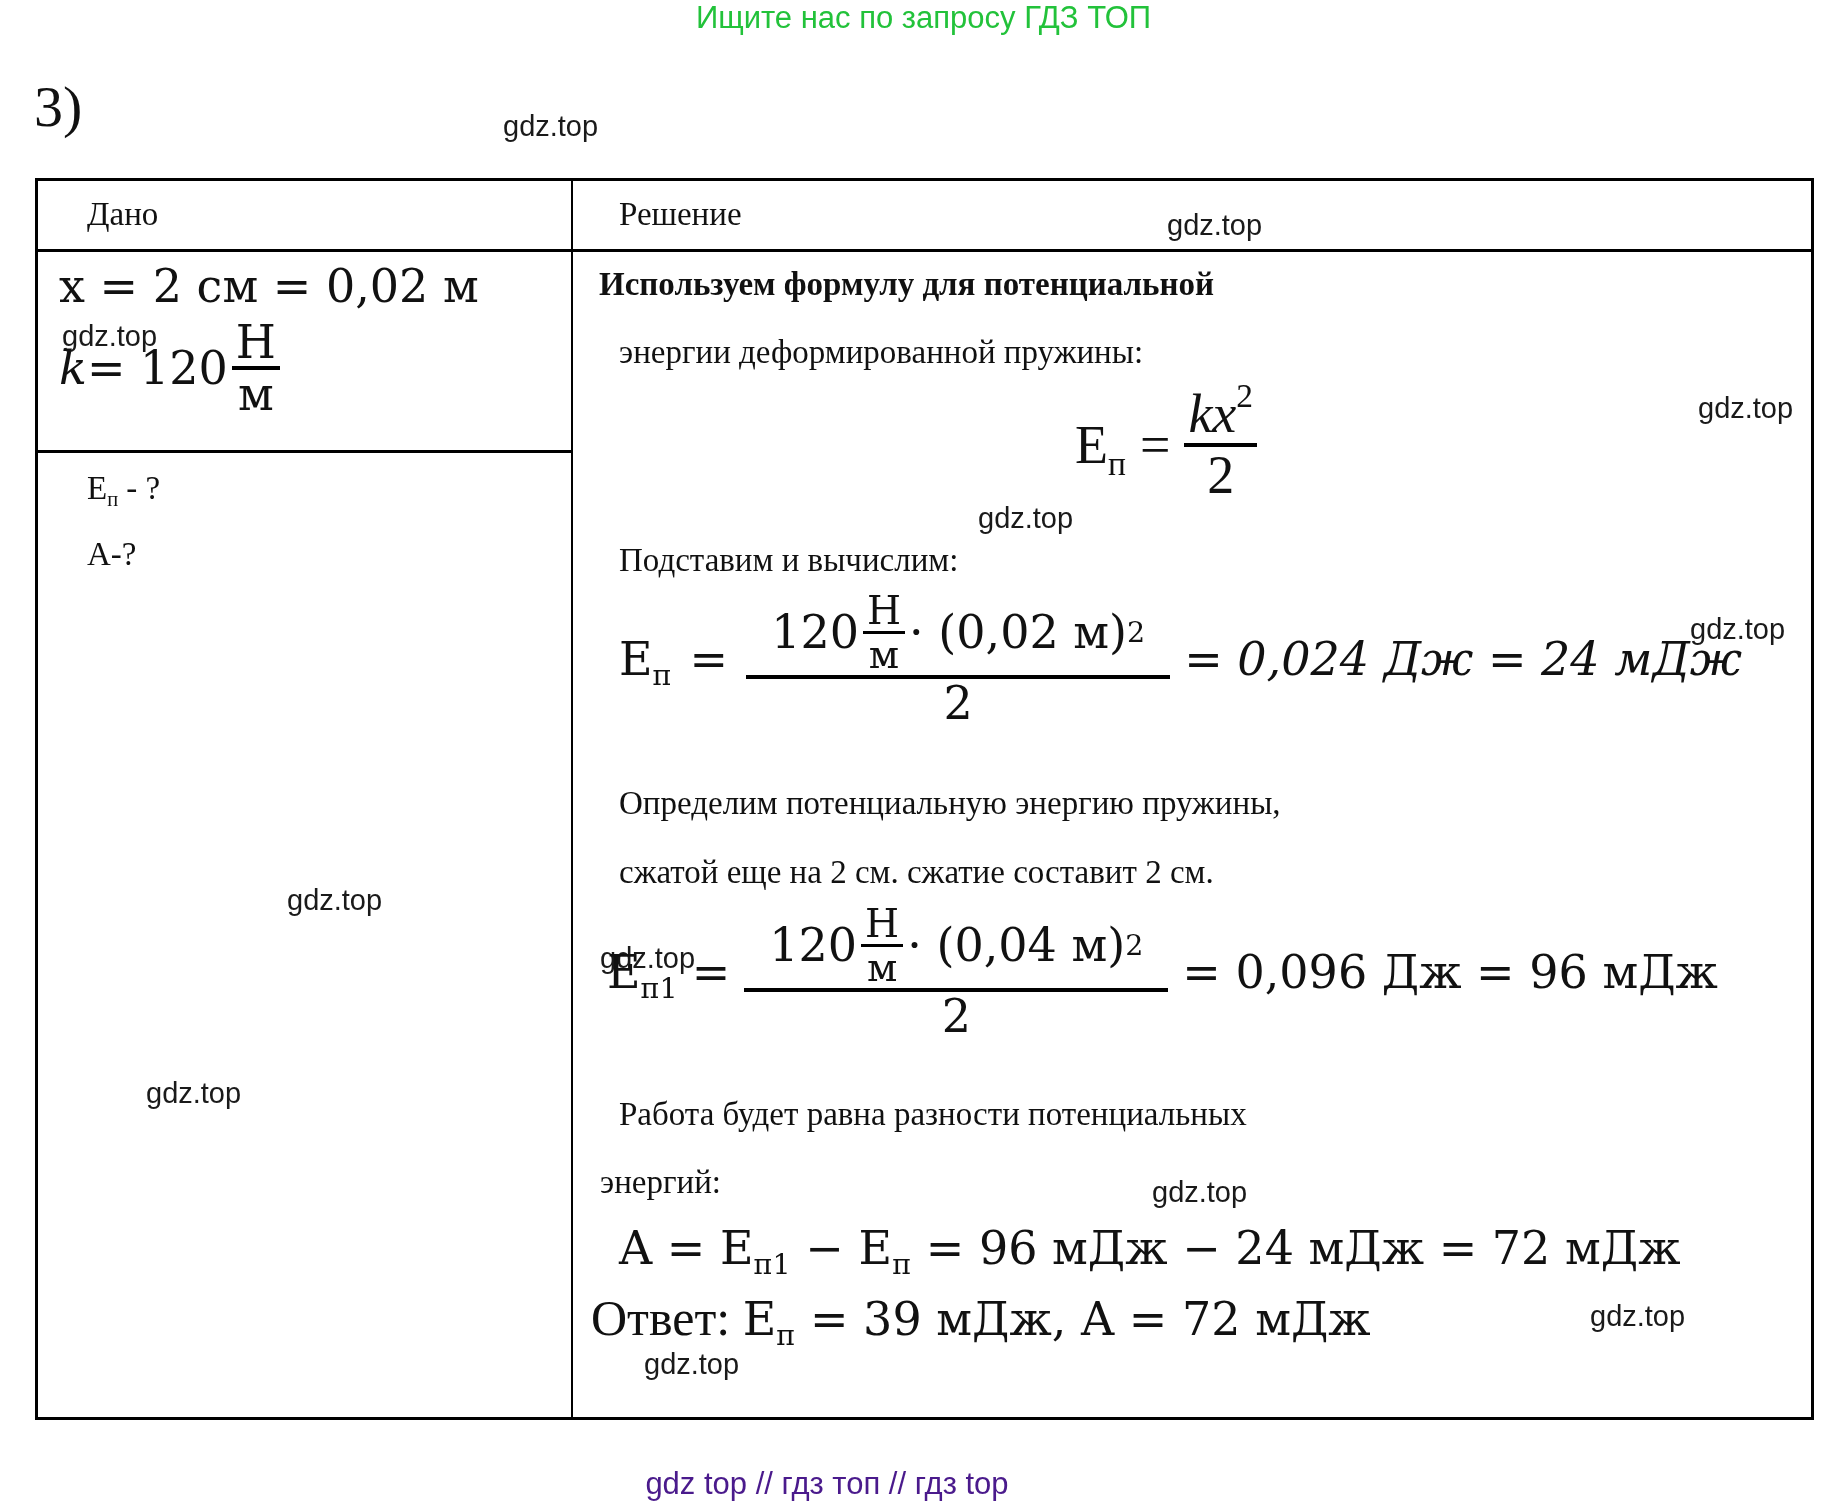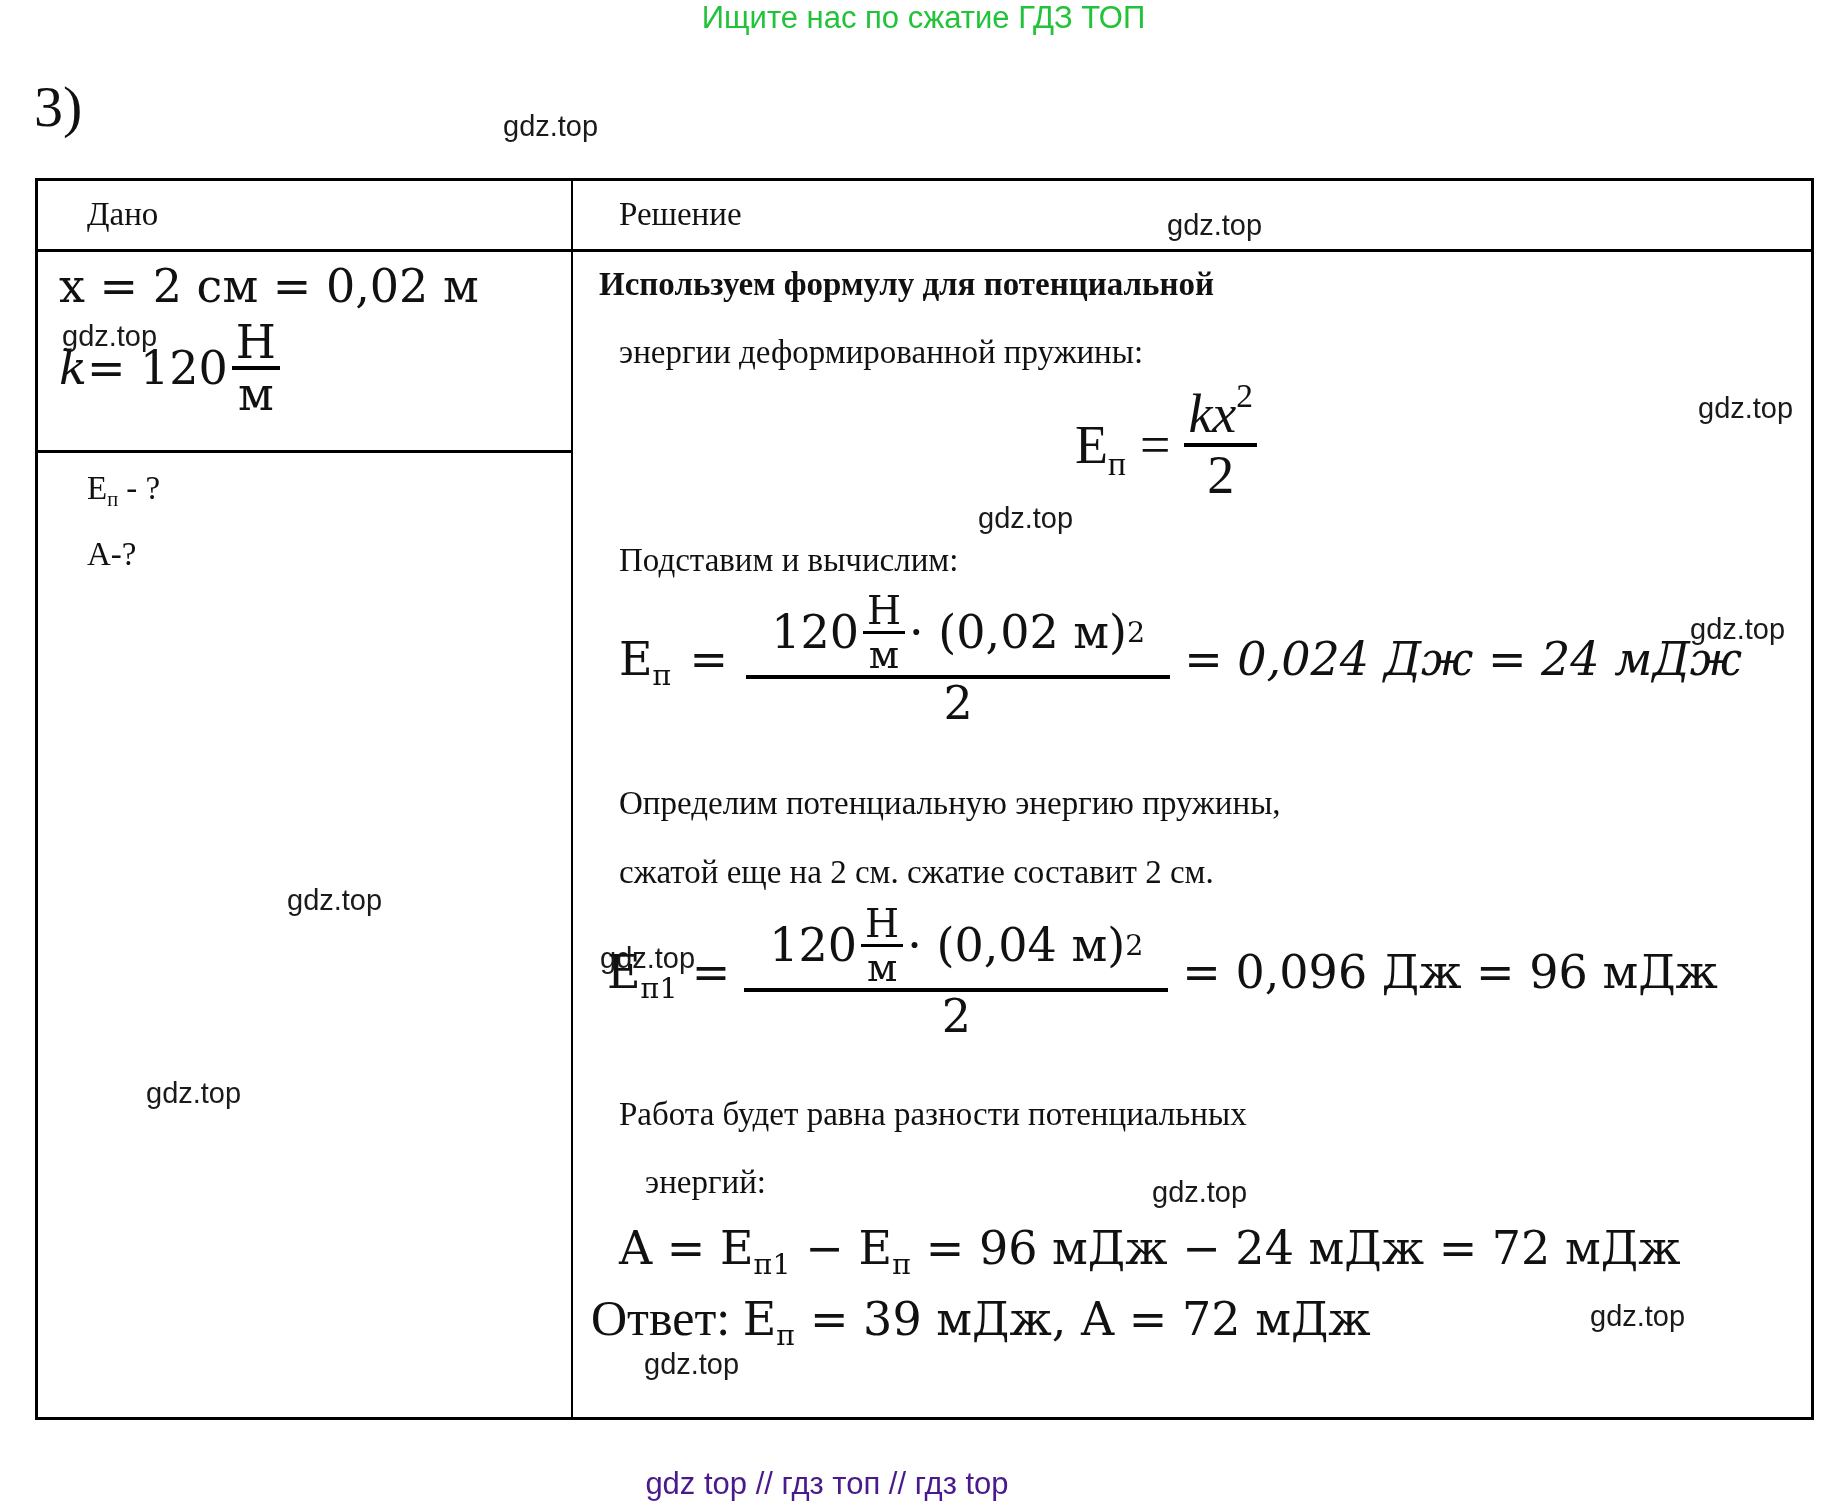--- a/index.html
+++ b/index.html
@@ -23,21 +23,21 @@
     sub.s { font-size: 0.62em; vertical-align: -0.35em; line-height: 0; }
     sup.p { font-size: 0.62em; vertical-align: 0.75em; line-height: 0; }
     .frac { display: inline-flex; flex-direction: column; align-items: center; vertical-align: middle; }
     .frac .num, .frac .den { display: block; line-height: 1.05; padding: 0 4px; }
     .frac .bar { display: block; width: 100%; height: 4px; background: #000; }
     .it { font-style: italic; }
   </style>
 </head>
 <body>
 
-<div class="abs sans top-banner" style="color:#22c23a;">Ищите нас по сжатие ГДЗ ТОП</div>
+<div class="abs sans top-banner" style="color:#22c23a;">Ищите нас по запросу ГДЗ ТОП</div>
 
 <div class="abs serif task-num">3)</div>
 
 <div class="wm" style="left:503px; top:110px;">gdz.top</div>
 <div class="wm" style="left:1167px; top:209px;">gdz.top</div>
 <div class="wm" style="left:62px; top:320px;">gdz.top</div>
 <div class="wm" style="left:1698px; top:392px;">gdz.top</div>
 <div class="wm" style="left:978px; top:502px;">gdz.top</div>
 <div class="wm" style="left:1690px; top:613px;">gdz.top</div>
 <div class="wm" style="left:287px; top:884px;">gdz.top</div>
@@ -124,21 +124,21 @@
       <span>· (0,04 м)</span>
         <sup class="p">2</sup>
     </span>
     <span class="bar"></span>
     <span class="den">2</span>
   </span>
   <span style="margin-left:14px;">= 0,096 Дж = 96 мДж</span>
 </div>
 
 <div class="abs serif t50" style="left:591px; top:1084px;">Работа будет равна разности потенциальных</div>
-<div class="abs serif t50" style="left:617px; top:1152px;">энергий:</div>
+<div class="abs serif t50" style="left:572px; top:1152px;">энергий:</div>
 
 <div class="abs math m48" style="left:619px; top:1220px;">
   <span>A = E</span><sub class="s">п1</sub><span> − E</span><sub class="s">п</sub><span> = 96 мДж − 24 мДж = 72 мДж</span>
 </div>
 
 <div class="abs" style="left:591px; top:1288px; font-size:50px; line-height:60px;">
   <span class="serif">Ответ: </span><span class="math" style="font-size:46px;"><span>E</span><sub class="s">п</sub><span> = 39 мДж,   A = 72 мДж</span></span>
 </div>
 
 <div class="abs sans footer" style="color:#4a1a8c;">gdz top  //  гдз топ  //  гдз top</div>

